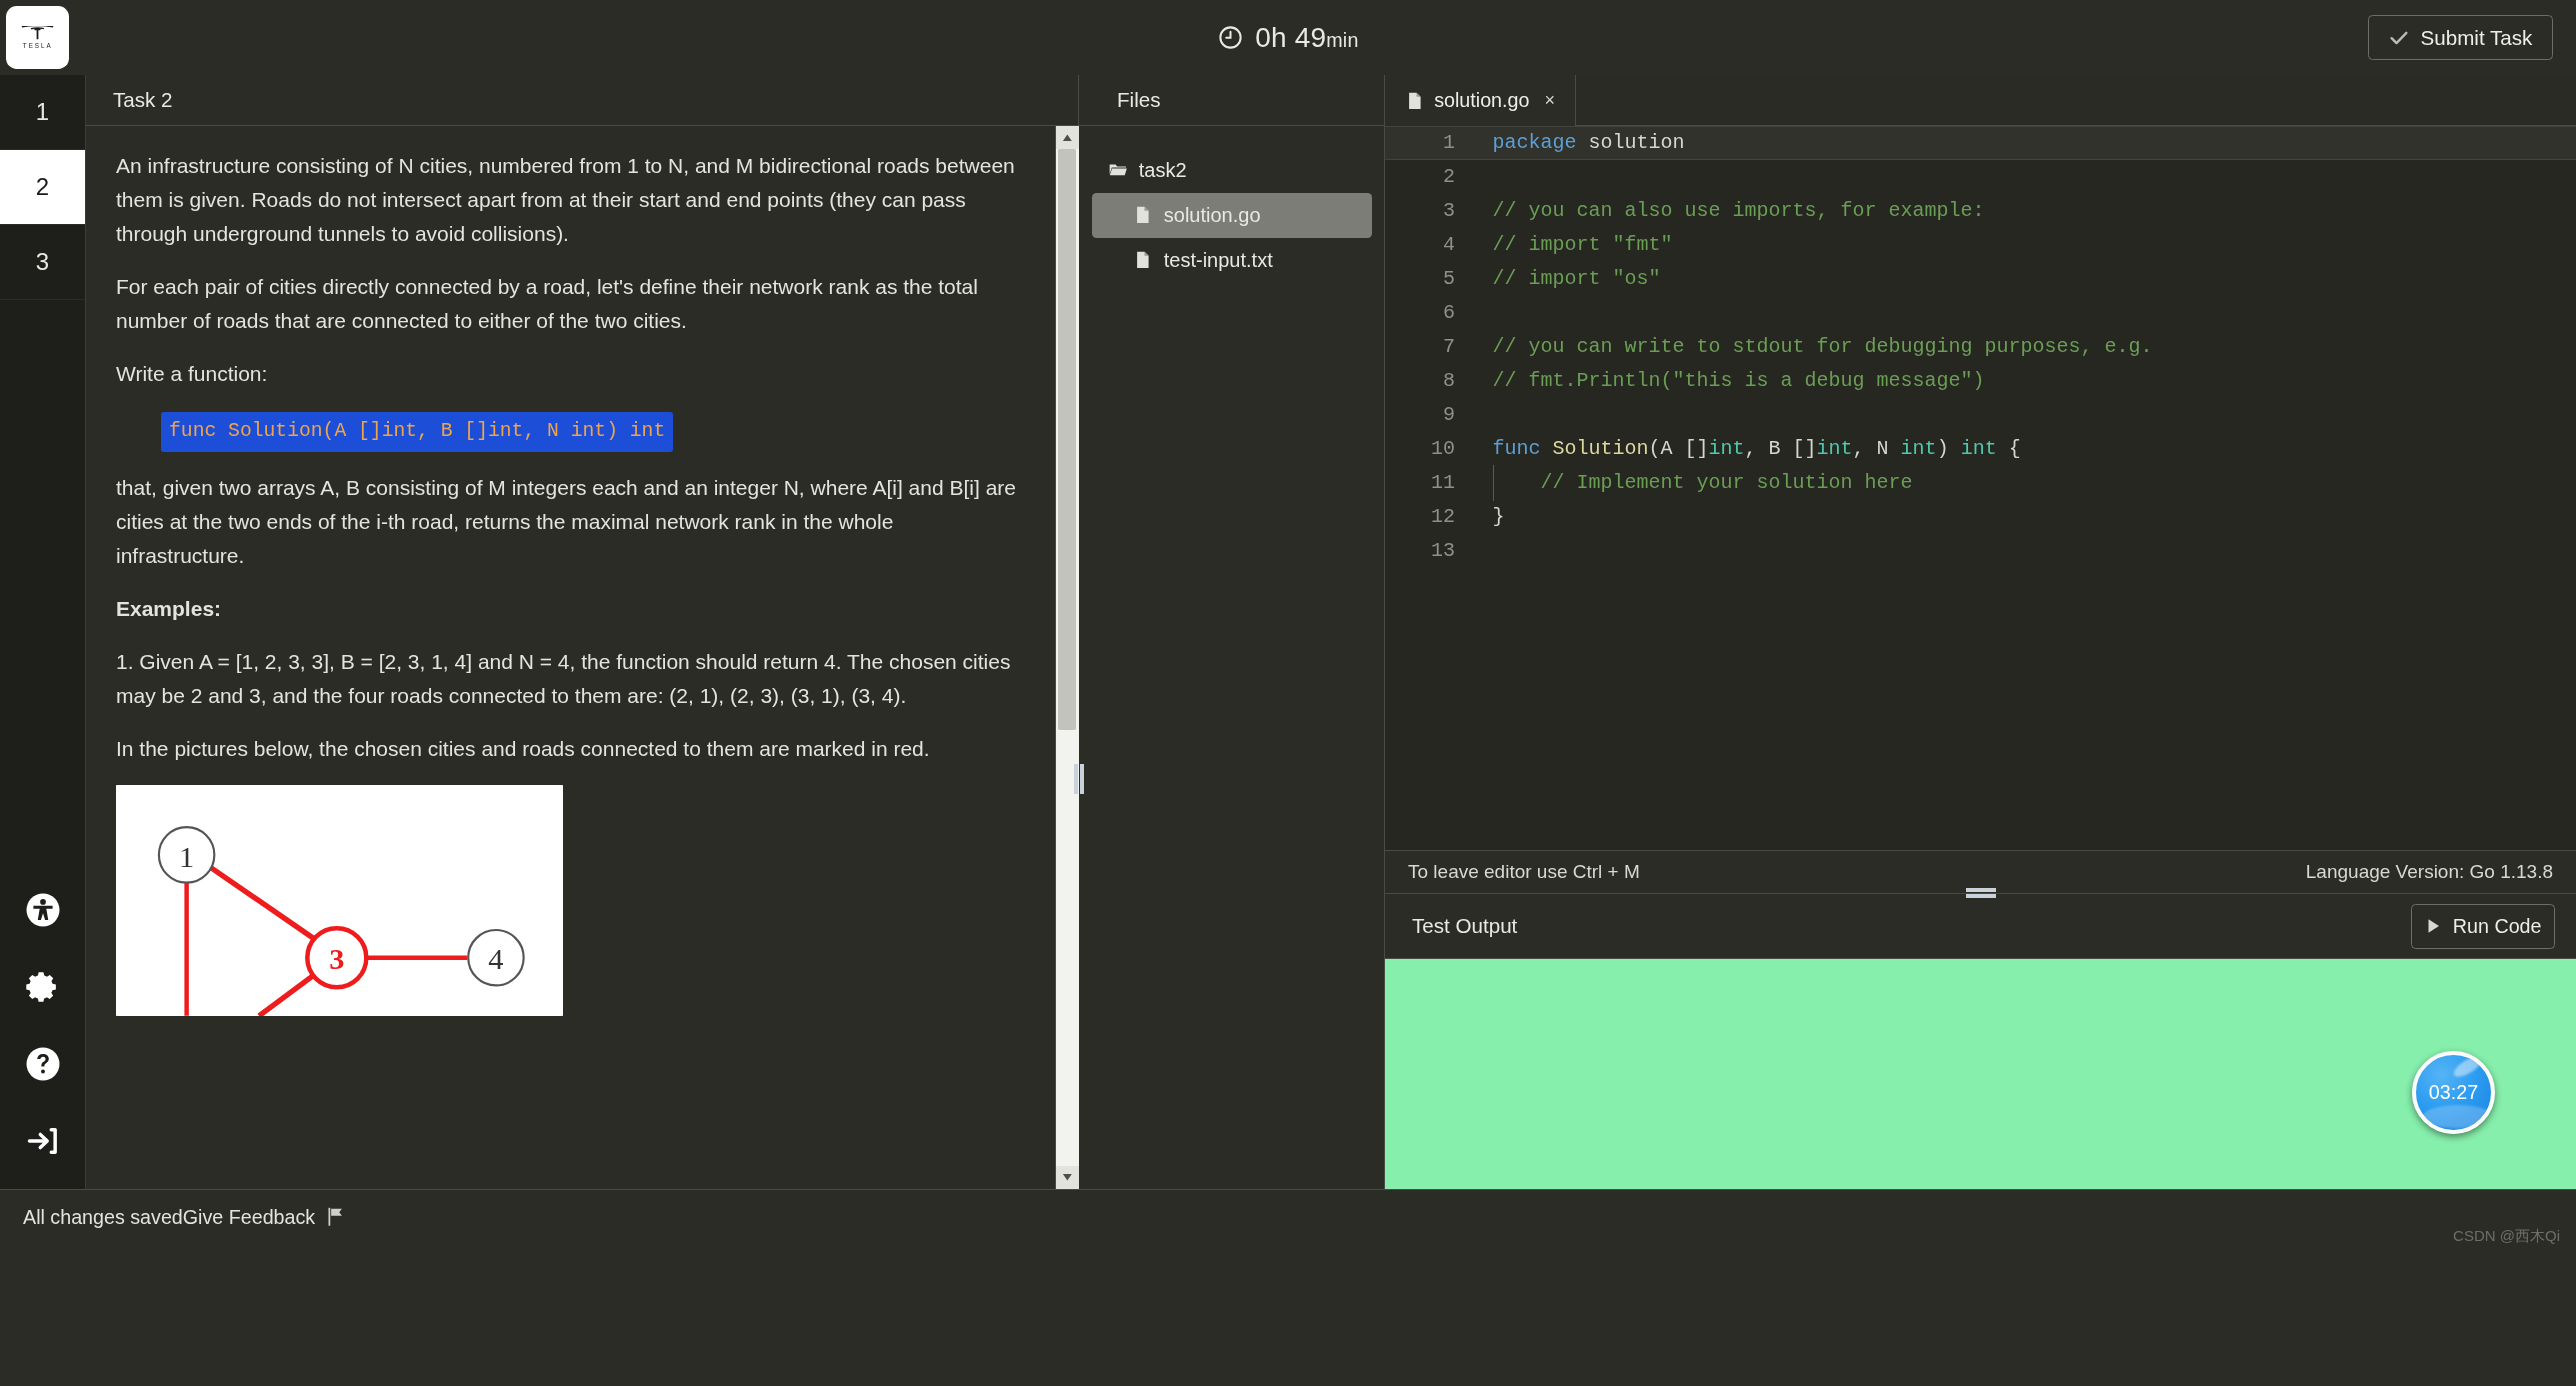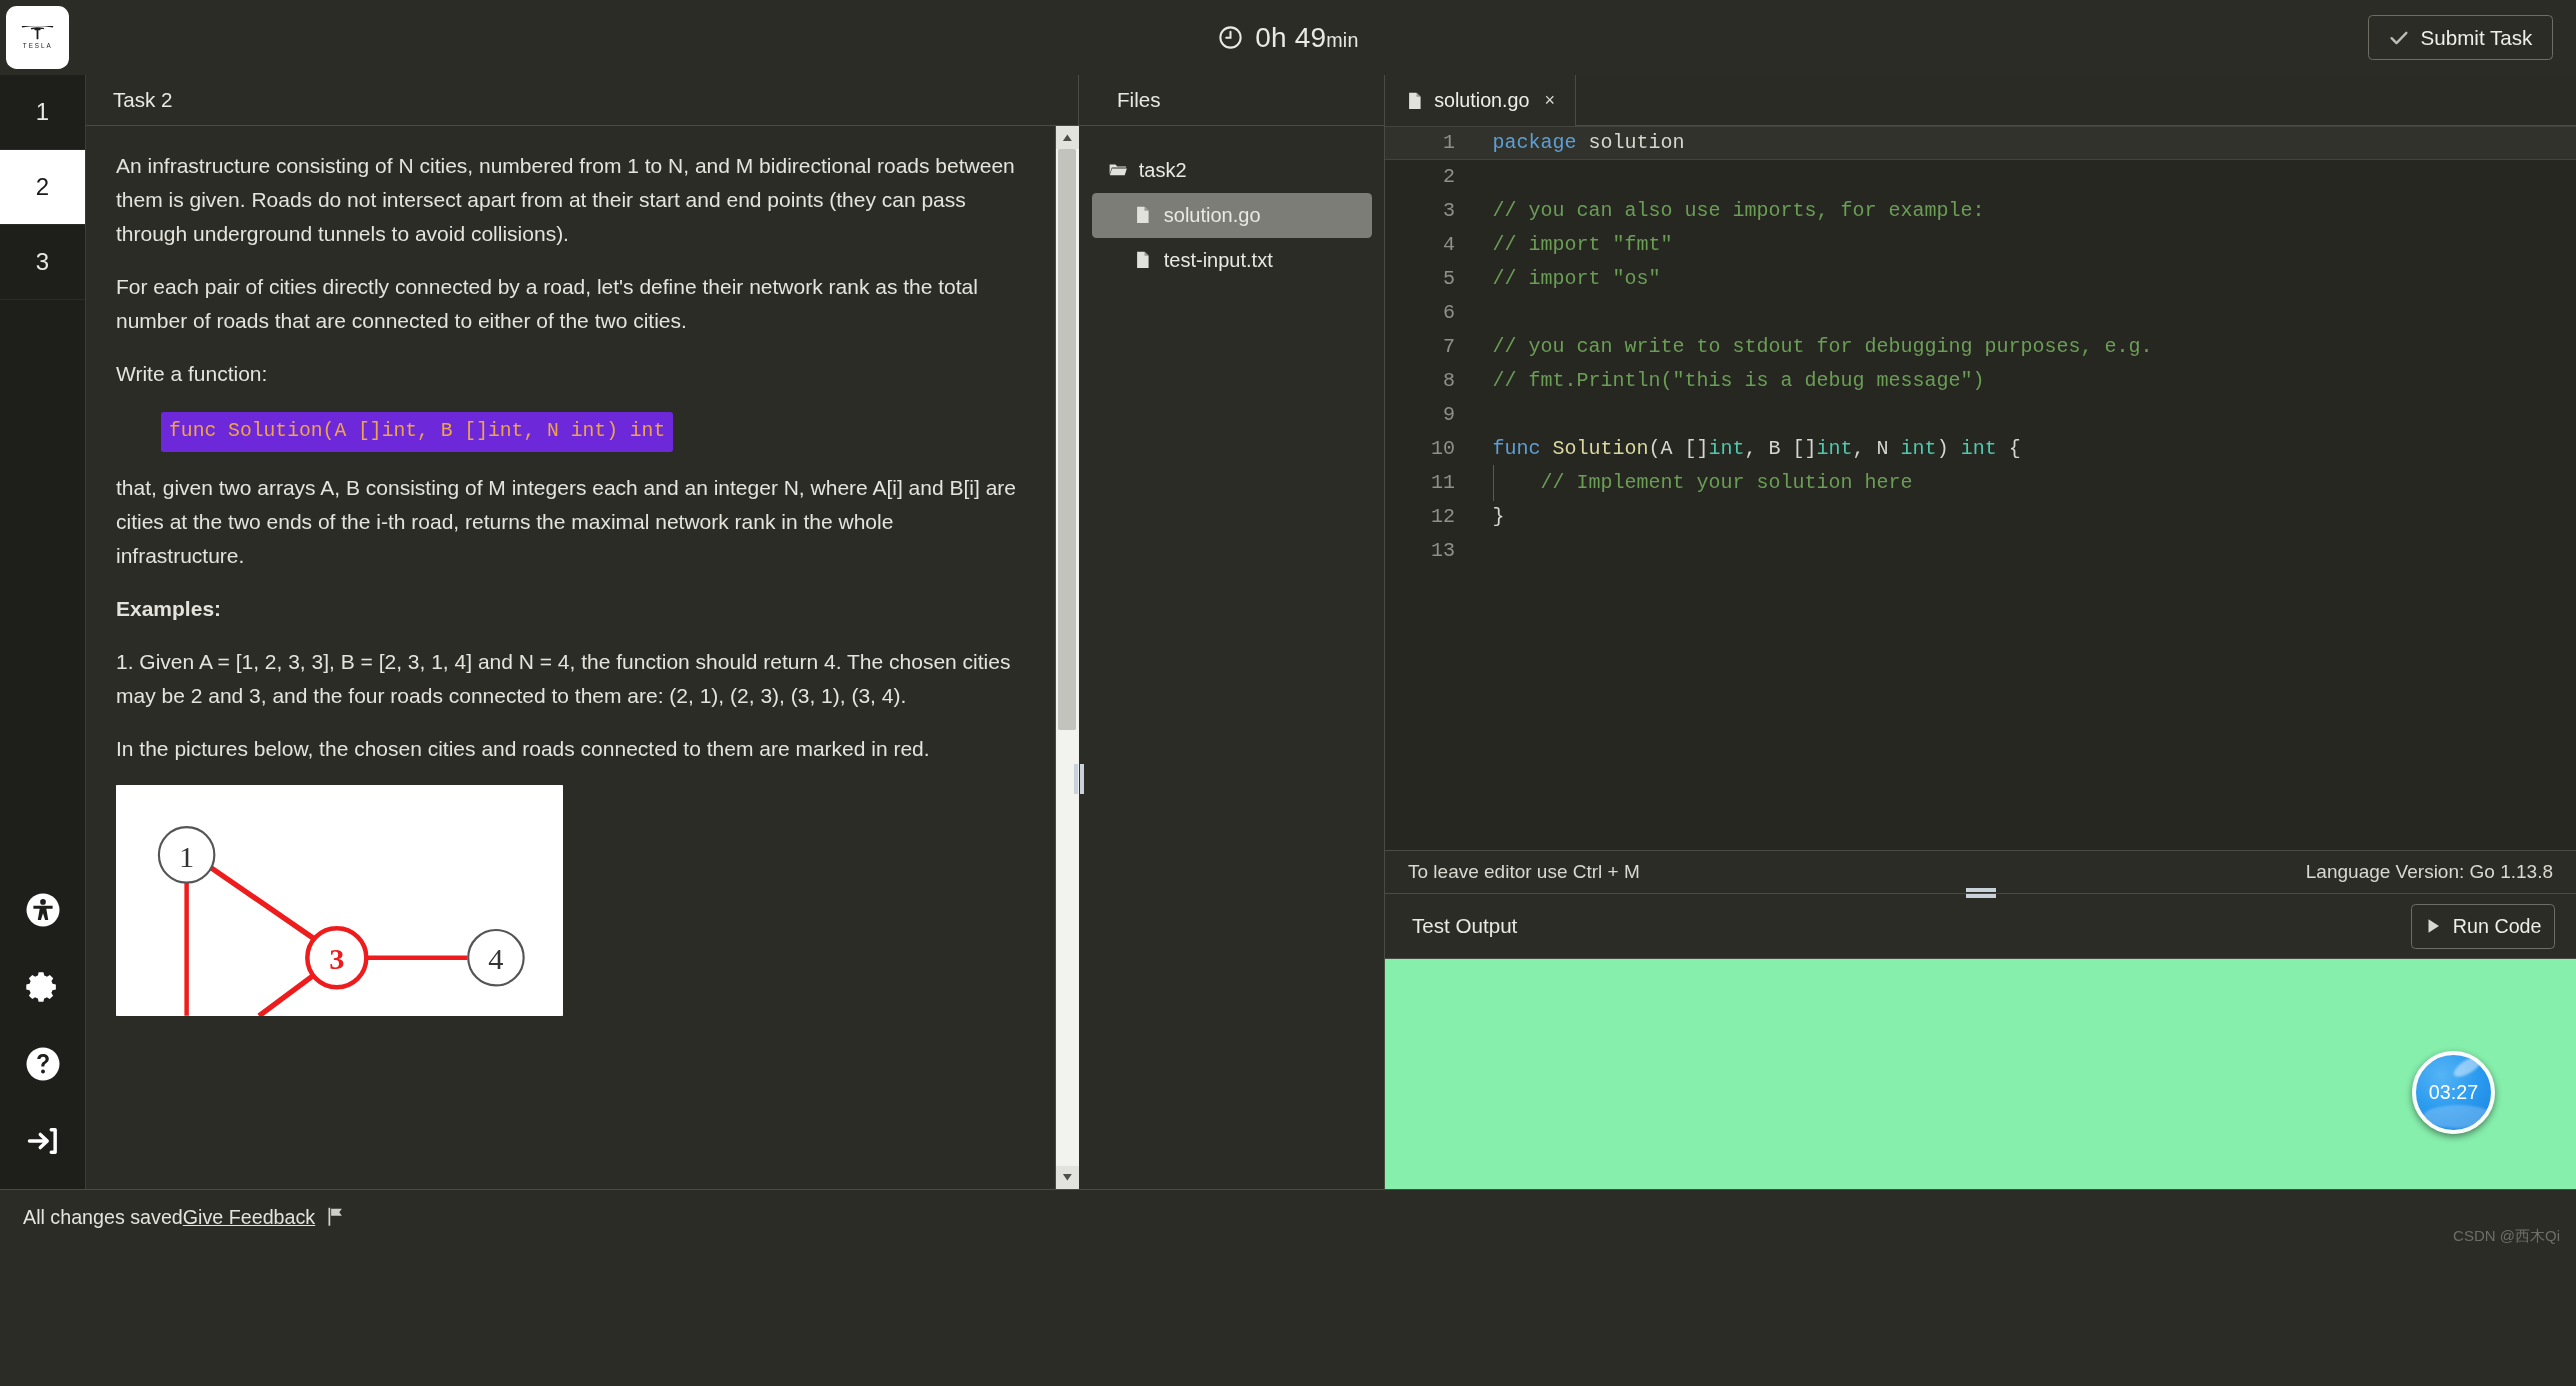--- a/index.html
+++ b/index.html
@@ -88,21 +88,21 @@
     padding: 23px 30px 0 30px;
     overflow: hidden;
     color: #e4e4dd;
     font-size: 21px; line-height: 1.62;
   }
   .desc-body p { margin-bottom: 19px; }
   .desc-body p.tight { margin-bottom: 16px; }
   .desc-body b { font-weight: 700; }
   .code-inline {
     display: inline-block;
-    background: #6d28d9;
+    background: #1d4ed8;
     color: #f0a44a;
     font-family: "Liberation Mono", monospace;
     font-size: 19.7px;
     padding: 3.6px 8px; border-radius: 2.7px;
     margin: 5.4px 0 19.7px 45px;
     white-space: pre;
   }
   .figure {
     width: 447px; height: 231px;
     background: #ffffff; border-radius: 2.7px;
@@ -262,21 +262,21 @@
     border-top: 0.9px solid #4a4b43;
     display: flex; align-items: center; justify-content: flex-start;
     padding: 0 21.5px 0 23px;
     position: relative;
   }
   .saved-text { color: #e4e4dd; font-size: 19.7px; }
   .feedback {
     display: flex; align-items: center; gap: 9px;
     color: #e4e4dd; font-size: 19.7px; cursor: pointer;
   }
-  .feedback .label { text-decoration: underline; }
+  .feedback .label { }
   .flag-icon { width: 21.5px; height: 21.5px; }
   .watermark {
     position: absolute; right: 16px; bottom: -1.8px;
     color: #6d6e66; font-size: 15px; pointer-events: none;
   }
 </style>
 </head>
 <body>
 
 <div id="app">

